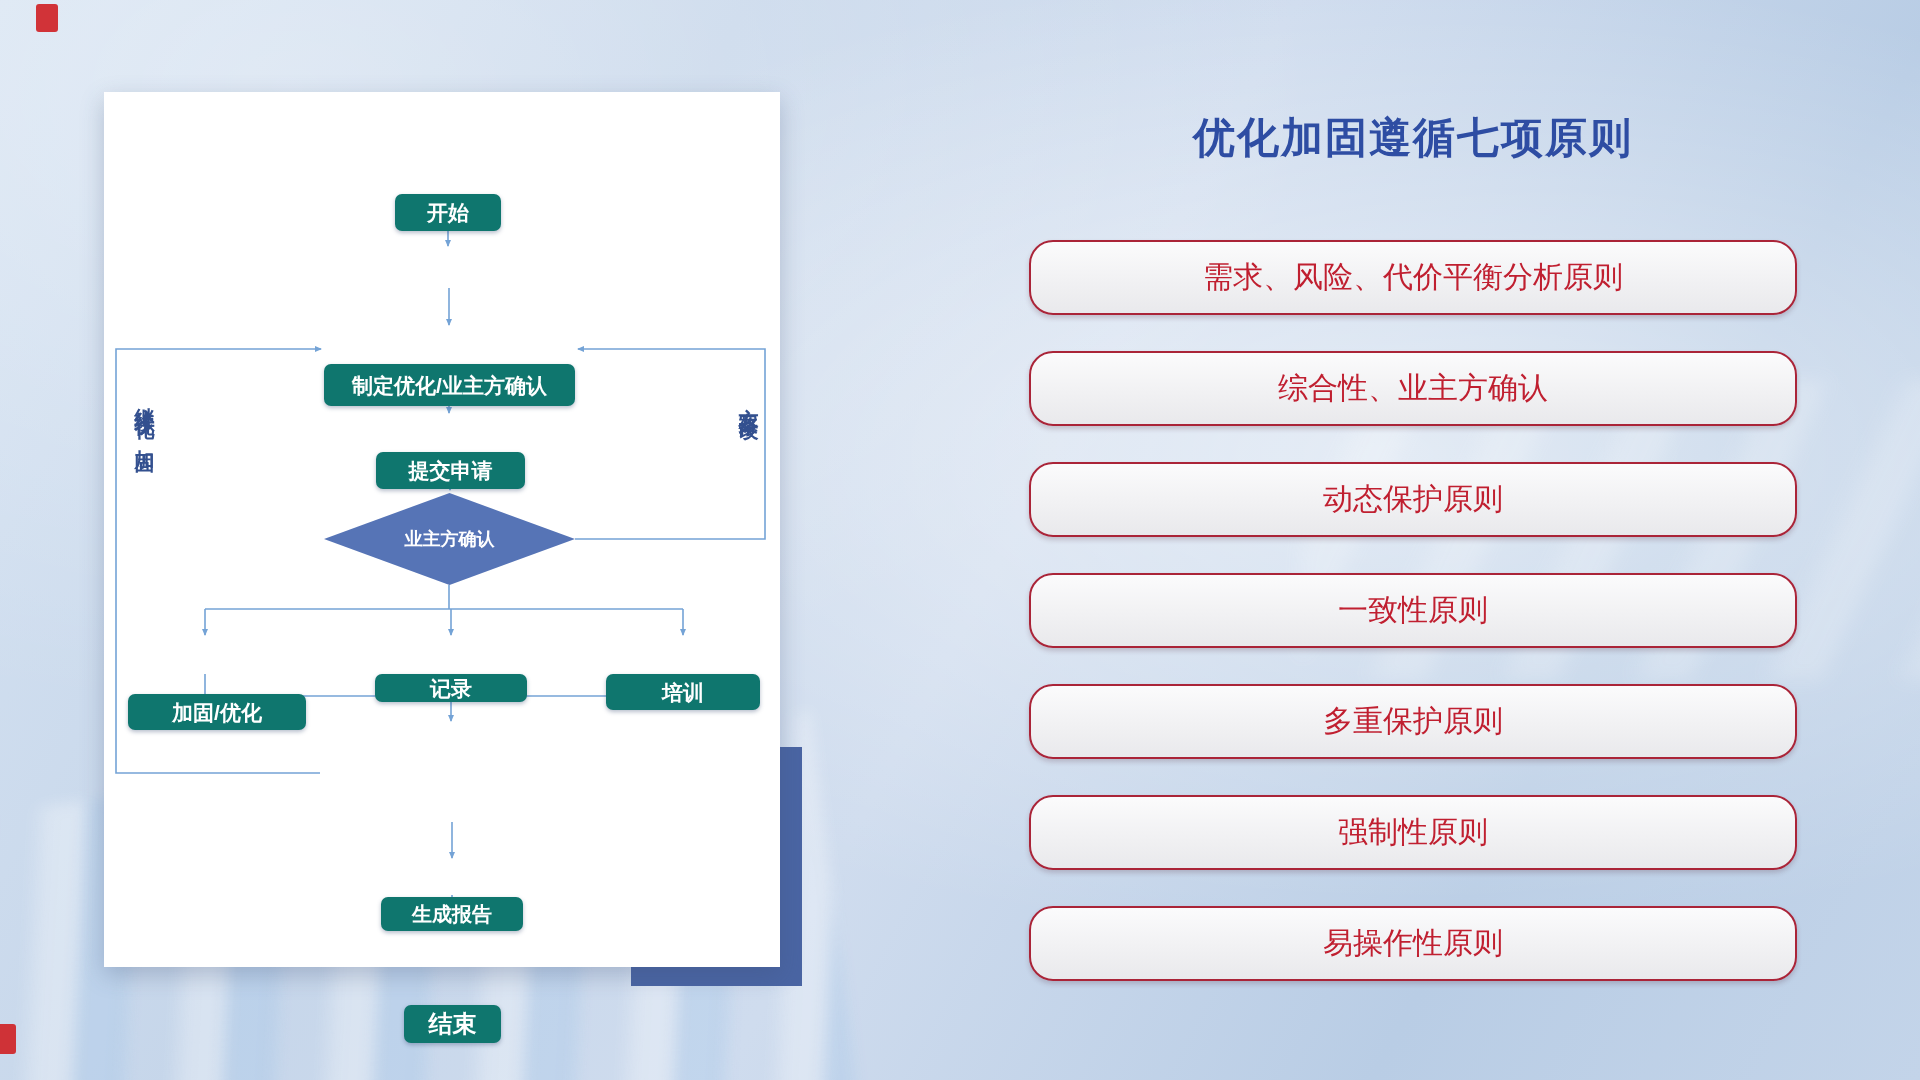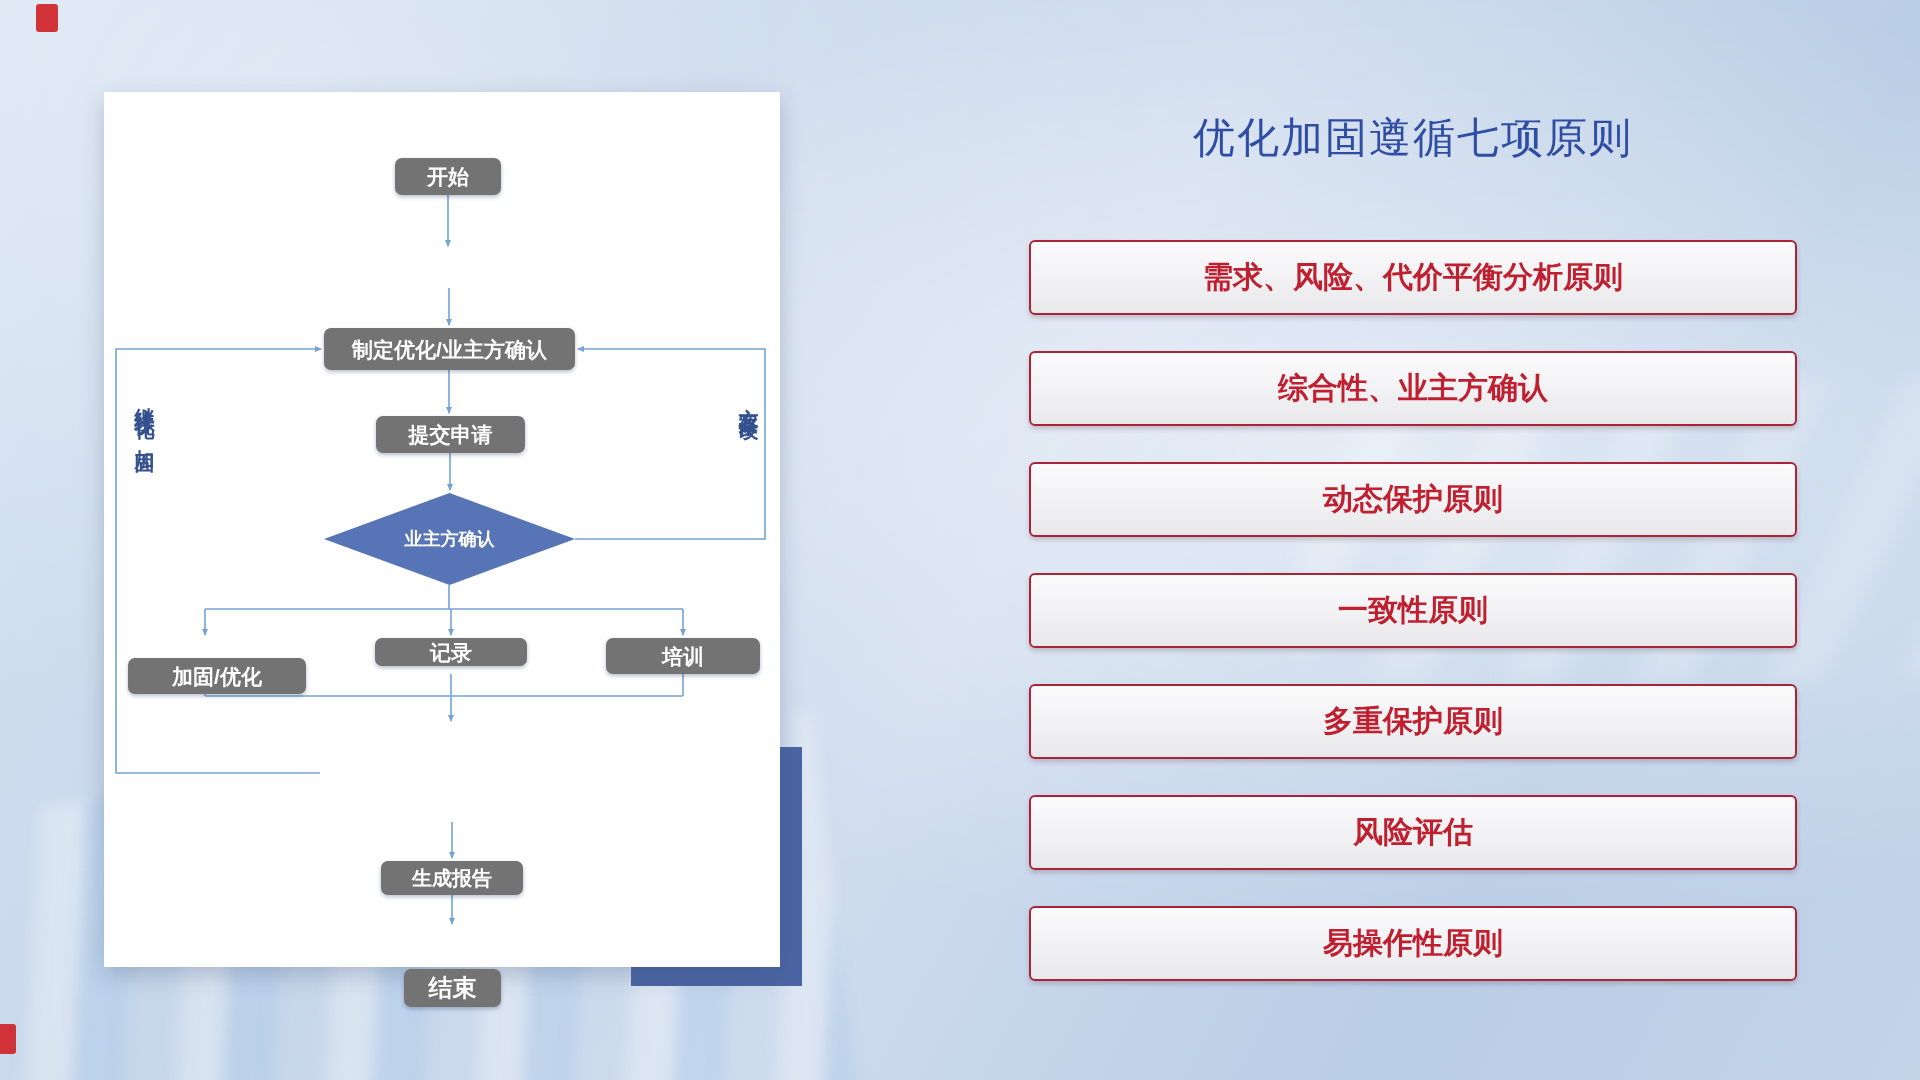--- a/index.html
+++ b/index.html
@@ -41,55 +41,55 @@
   }
   
   .card {
     position:absolute; left:104px; top:92px; width:676px; height:875px;
     background:#ffffff; z-index:2;
     box-shadow:0 8px 22px rgba(60,80,120,0.28);
   }
   .connectors { position:absolute; left:0; top:0; width:676px; height:875px; z-index:1; }
   .fc-box {
     position:absolute; z-index:2;
-    background:#737373; color:#ffffff;
+    background:#0f766e; color:#ffffff;
     display:flex; align-items:center; justify-content:center;
     border-radius:7px; font-weight:bold; font-size:21px; line-height:1;
     box-shadow:0 2px 4px rgba(50,70,110,0.35);
     white-space:nowrap;
+    margin-top:36px;
   }
   .fc-diamond {
     position:absolute; z-index:2;
     background:#5674b6; color:#ffffff;
     display:flex; align-items:center; justify-content:center;
     font-weight:bold; line-height:1; white-space:nowrap;
     clip-path:polygon(50% 0, 100% 50%, 50% 100%, 0 50%);
   }
   .fc-vlabel {
     position:absolute; z-index:2; color:#33508f; font-weight:bold; font-size:20px;
     writing-mode:vertical-rl; text-orientation:upright; letter-spacing:4px;
     white-space:nowrap;
   }
   
   .right-panel { position:absolute; left:1029px; top:110px; width:768px; z-index:2; }
   .slide-title {
     width:768px; text-align:center; color:#2e4da3;
-    font-size:42px; font-weight:normal; letter-spacing:2px;
+    font-size:42px; font-weight:bold; letter-spacing:2px;
   }
   .pill-list { position:absolute; left:0; top:130px; width:768px;
     display:flex; flex-direction:column; gap:36px; }
   .pill {
-    width:768px; height:75px; border-radius:6px;
+    width:768px; height:75px; border-radius:24px;
     border:2px solid #aa2438;
     background:linear-gradient(180deg,#fbfbfc 0%,#f1f1f3 55%,#e9e9ec 100%);
     color:#c01f30; font-size:30px;
     display:flex; align-items:center; justify-content:center;
     box-shadow:0 3px 5px rgba(80,40,60,0.22);
     white-space:nowrap;
-    font-weight:bold;
   }
 </style>
 </head>
 <body>
 
 <div class="slide">
   <div class="streaks"></div>
   <div class="streaks-mid"></div>
   <div class="watermark wm-tl"></div>
   <div class="watermark wm-bl"></div>
@@ -139,17 +139,17 @@
   </div>
 
   <div class="right-panel">
     <div class="slide-title">优化加固遵循七项原则</div>
     <div class="pill-list">
       <div class="pill">需求、风险、代价平衡分析原则</div>
       <div class="pill">综合性、业主方确认</div>
       <div class="pill">动态保护原则</div>
       <div class="pill">一致性原则</div>
       <div class="pill">多重保护原则</div>
-      <div class="pill">风险评估</div>
+      <div class="pill">强制性原则</div>
       <div class="pill">易操作性原则</div>
     </div>
   </div>
 </div>
 
 </body></html>

